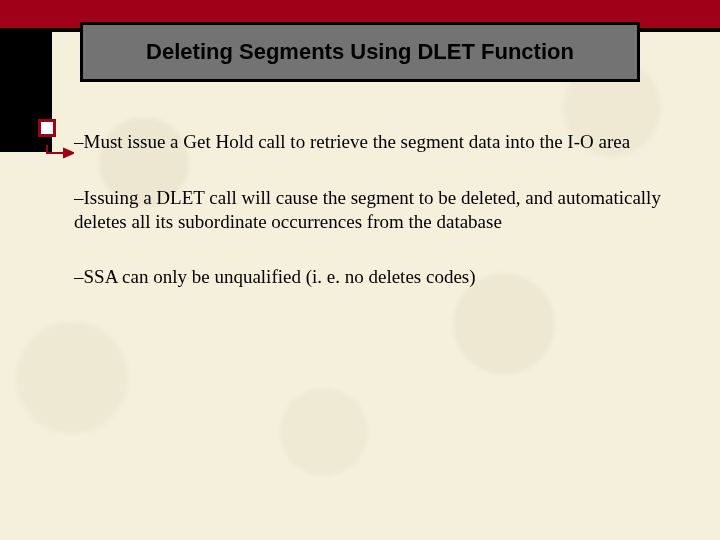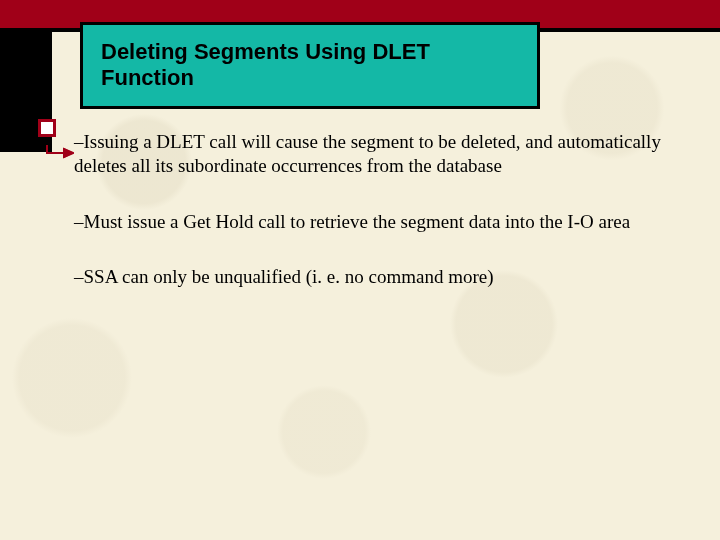--- a/index.html
+++ b/index.html
@@ -29,25 +29,26 @@
   .top-black {
     position: absolute;
     top: 28px; left: 0; right: 0;
     height: 4px;
     background: #000;
   }
   .title-box {
     position: absolute;
     top: 22px;
     left: 80px;
-    width: 460px;
-    background: #14b8a6;
+    width: 560px;
+    background: #737373;
     border: 3px solid #000;
     padding: 14px 18px;
     z-index: 5;
+    text-align: center;
   }
   .title-text {
     font-family: Verdana, Geneva, sans-serif;
     font-weight: bold;
     font-size: 22px;
     color: #000;
     line-height: 1.2;
   }
   .side-black {
     position: absolute;
@@ -102,16 +103,16 @@
 
 <div class="bullet-square"></div>
 
 <svg class="red-arrow" width="28" height="16">
   <path d="M1 1 L1 9 L18 9 L18 5 L27 9 L18 13 L18 9" fill="none" stroke="#a00018" stroke-width="2"></path>
   <path d="M18 4 L28 9 L18 14 Z" fill="#a00018"></path>
   <path d="M1 1 L1 9 L20 9" fill="none" stroke="#a00018" stroke-width="2"></path>
 </svg>
 
 <div class="content">
+  <p class="item">–Must issue a Get Hold call to retrieve the segment data into the I-O area</p>
   <p class="item">–Issuing a DLET call will cause the segment to be deleted, and automatically deletes all its subordinate occurrences from the database</p>
-  <p class="item">–Must issue a Get Hold call to retrieve the segment data into the I-O area</p>
-  <p class="item">–SSA can only be unqualified (i. e. no command more)</p>
+  <p class="item">–SSA can only be unqualified (i. e. no deletes codes)</p>
 </div>
 
 </body></html>

